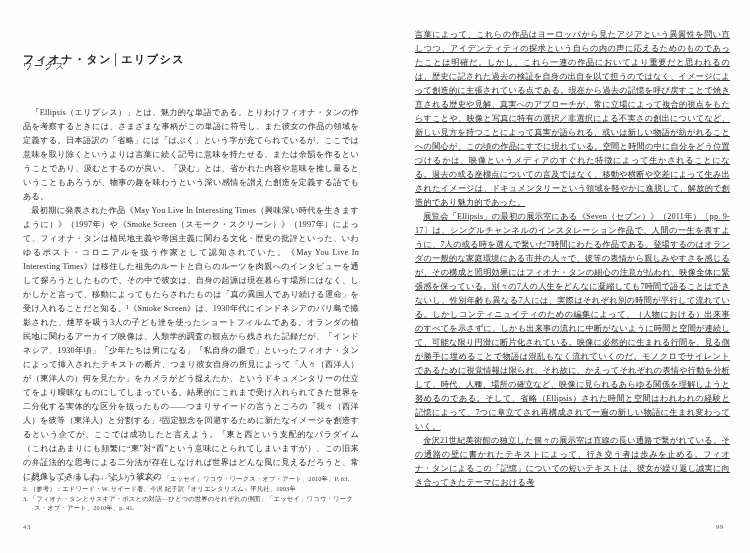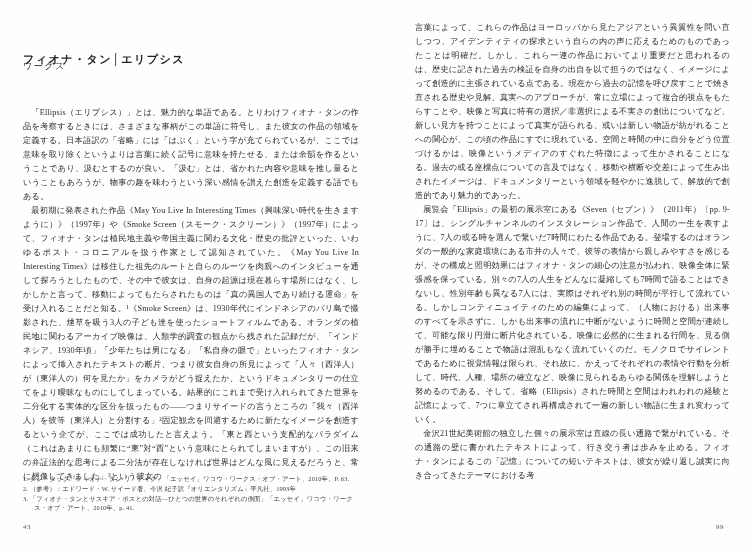--- a/index.html
+++ b/index.html
@@ -46,21 +46,21 @@
   .body-text {
     position: absolute;
     left: 0;
     width: 100%;
     font-size: 8.2px;
     line-height: 14px;
     text-align: justify;
     letter-spacing: 0.2px;
   }
   .page-left .body-text { top: 106px; }
-  .page-right .body-text { top: 21px; }
+  .page-right .body-text { top: 28px; text-decoration: underline; }
 
   .para { text-indent: 1em; }
   .para.no-indent { text-indent: 0; }
   .para.gap-above { }
 
   .footnotes {
     position: absolute;
     top: 474px;
     left: 0;
     width: 330px;

